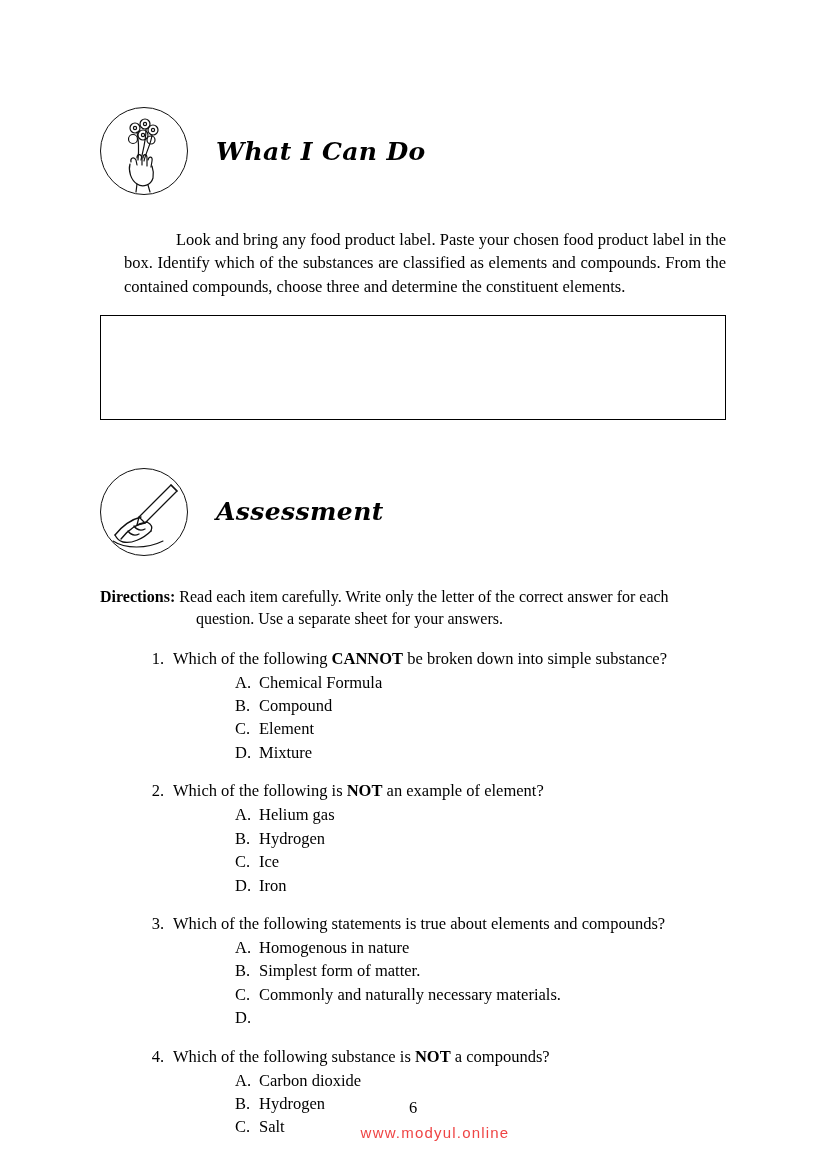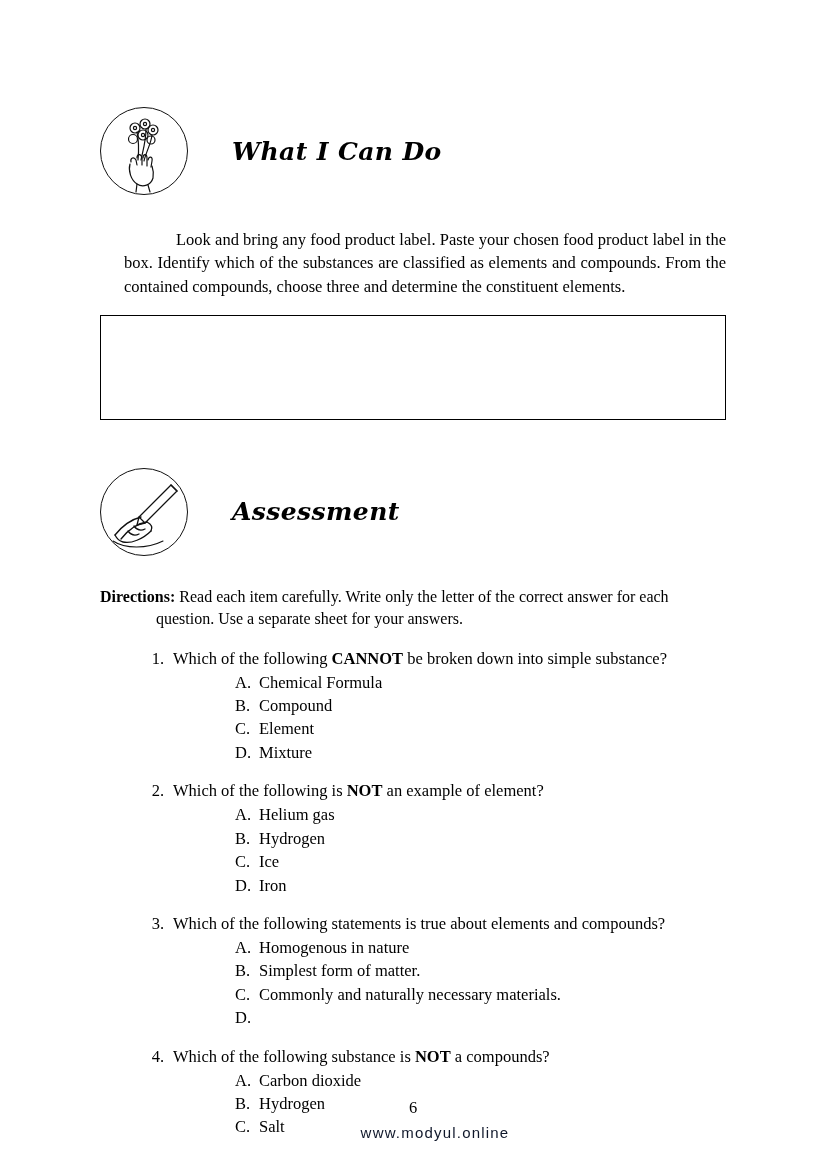--- a/index.html
+++ b/index.html
@@ -37,21 +37,21 @@
     position: relative;
     overflow: hidden;
     background: #fff;
   }
   .section-title {
     font-family: "DejaVu Serif", serif;
     font-weight: bold;
     font-style: italic;
     font-size: 25px;
     letter-spacing: 0.4px;
-    margin-left: 44px;
+    margin-left: 28px;
     white-space: nowrap;
   }
 
   #what-i-can-do-head {
     padding-top: 107px;
   }
 
   
   .body-par {
     font-size: 16.5px;
@@ -81,21 +81,21 @@
 
   .directions {
     font-size: 16px;
     line-height: 1.4;
     margin-top: 30px;
     text-align: justify;
   }
   .directions b { font-weight: bold; }
   .directions .cont {
     display: block;
-    margin-left: 56px;
+    margin-left: 96px;
   }
 
   
   .qlist {
     margin-top: 18px;
   }
   .qitem {
     margin-bottom: 17px;
   }
   .qline {
@@ -135,21 +135,21 @@
     font-size: 16.5px;
   }
   .watermark {
     position: absolute;
     left: 0;
     right: 0;
     top: 1124px;
     text-align: center;
     font-family: "Liberation Sans", sans-serif;
     font-size: 15px;
-    color: #0f172a;
+    color: #ef4444;
     letter-spacing: 1.2px;
     padding-left: 44px;
   }
 </style>
 </head>
 <body>
 
 <div class="page">
 
   <div class="section-head" id="what-i-can-do-head">

